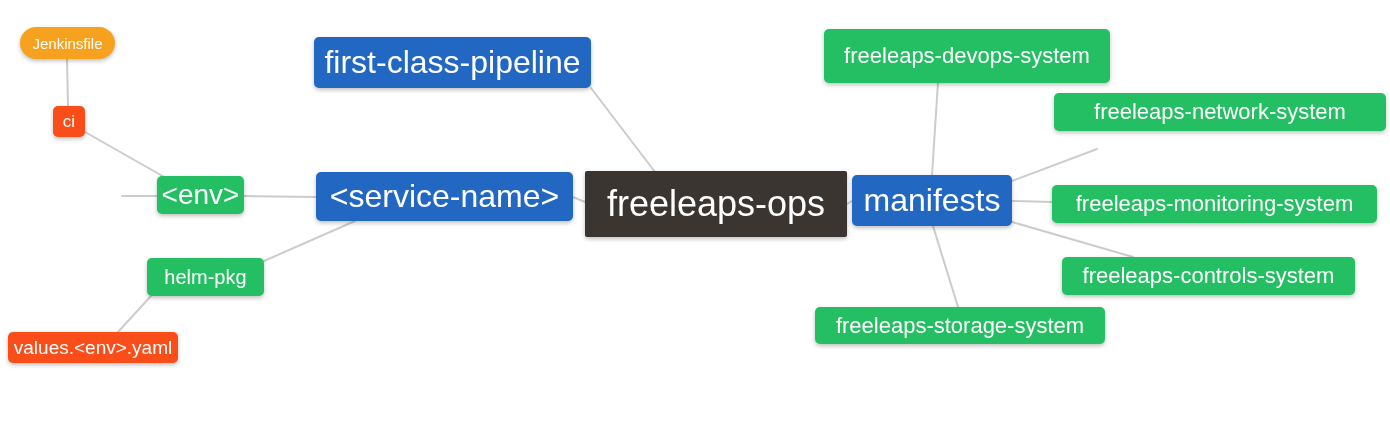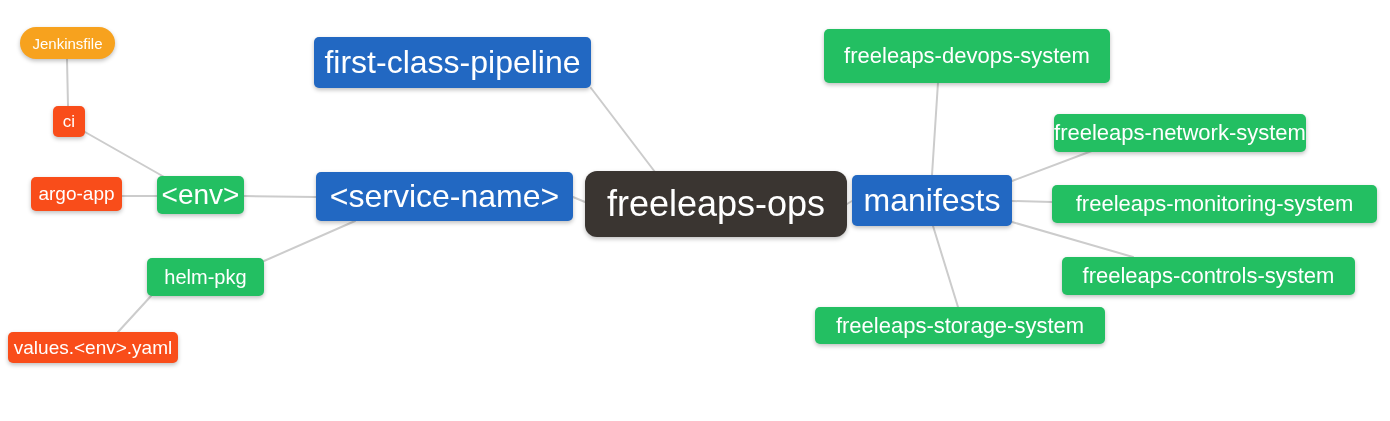--- a/index.html
+++ b/index.html
@@ -34,39 +34,39 @@
     align-items: center;
     justify-content: center;
     color: #ffffff;
     border-radius: 5px;
     box-shadow: 0 2px 4px rgba(0,0,0,0.25);
     white-space: nowrap;
     cursor: pointer;
     box-sizing: border-box;
     padding: 0 10px;
   }
-  .node.root   { background: #3A3531; border-radius: 12px; font-size: 36px; }
+  .node.root   { background: #3A3531; border-radius: 2px; font-size: 36px; }
   .node.branch { background: #2268C2; font-size: 32px; }
   .node.leaf   { background: #23BF62; font-size: 22px; }
   .node.alert  { background: #F94D1A; }
   .node.file   { background: #F7A21E; }
 
   
   #n-jenkinsfile { left: 20px;   top: 27px;  width: 95px;  height: 32px; font-size: 15px; border-radius: 16px; }
   #n-ci          { left: 53px;   top: 106px; width: 32px;  height: 31px; font-size: 17px; }
   #n-argo-app    { left: 31px;   top: 177px; width: 91px;  height: 34px; font-size: 19px; }
   #n-env         { left: 157px;  top: 176px; width: 87px;  height: 38px; font-size: 28px; }
   #n-helm-pkg    { left: 147px;  top: 258px; width: 117px; height: 38px; font-size: 20px; }
   #n-values      { left: 8px;    top: 332px; width: 170px; height: 31px; font-size: 19px; }
   #n-pipeline    { left: 314px;  top: 37px;  width: 277px; height: 51px; }
   #n-service     { left: 316px;  top: 172px; width: 257px; height: 49px; }
   #n-root        { left: 585px;  top: 171px; width: 262px; height: 66px; }
   #n-manifests   { left: 852px;  top: 175px; width: 160px; height: 51px; }
   #n-devops      { left: 824px;  top: 29px;  width: 286px; height: 54px; }
-  #n-network     { left: 1054px; top: 114px; width: 252px; height: 38px; text-align: right; }
+  #n-network     { left: 1054px; top: 93px; width: 332px; height: 38px; text-align: right; }
   #n-monitoring  { left: 1052px; top: 185px; width: 325px; height: 38px; }
   #n-controls    { left: 1062px; top: 257px; width: 293px; height: 38px; }
   #n-storage     { left: 815px;  top: 307px; width: 290px; height: 37px; }
 </style>
 </head>
 <body>
 
 <div class="canvas">
 
   <svg class="edges" width="1390" height="421" viewBox="0 0 1390 421">
@@ -83,21 +83,20 @@
     <line x1="1012" y1="181" x2="1097" y2="149"></line>
     <line x1="1012" y1="201" x2="1052" y2="202"></line>
     <line x1="1012" y1="222" x2="1133" y2="257"></line>
     <line x1="933" y1="226" x2="958" y2="307"></line>
   </svg>
 
   <div id="n-jenkinsfile" class="node file">Jenkinsfile</div>
 
   <div id="n-ci" class="node alert">ci</div>
 
-  <div id="n-argo-app" class="node alert">argo-app</div>
 
   <div id="n-env" class="node leaf">&lt;env&gt;</div>
 
   <div id="n-helm-pkg" class="node leaf">helm-pkg</div>
 
   <div id="n-values" class="node alert">values.&lt;env&gt;.yaml</div>
 
   <div id="n-pipeline" class="node branch">first-class-pipeline</div>
 
   <div id="n-service" class="node branch">&lt;service-name&gt;</div>

